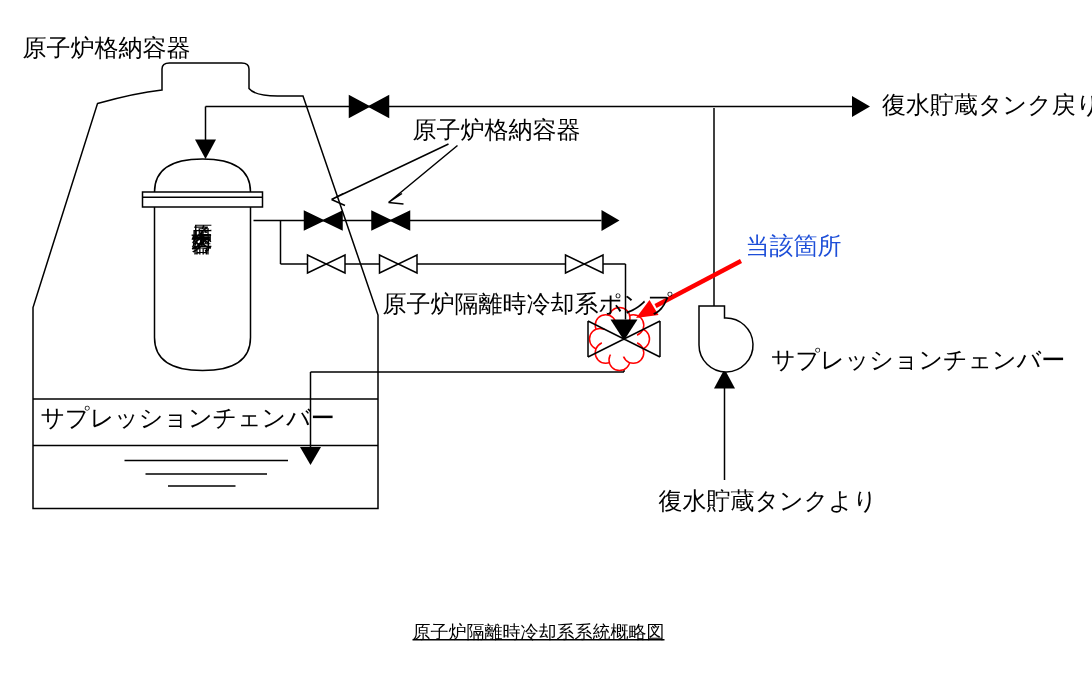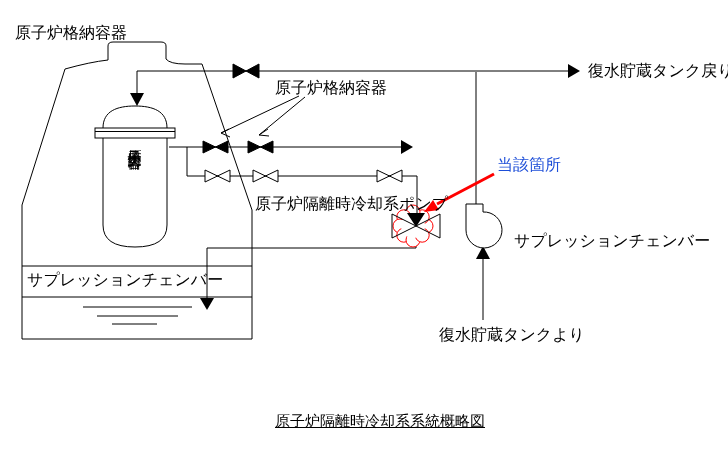--- a/index.html
+++ b/index.html
@@ -8,21 +8,21 @@
     font-family:"Liberation Sans","DejaVu Sans",sans-serif;color:#000;
   }
   #diagram-svg{position:absolute;left:0;top:0;}
   .lbl{position:absolute;font-size:16px;line-height:17px;white-space:nowrap;}
   .lbl-red{color:#1d4ed8;}
   .lbl-vertical{
     writing-mode:vertical-rl;text-orientation:upright;
     font-size:14px;line-height:16px;letter-spacing:1px;
   }
   .diagram-title{
-    position:absolute;font-size:15px;line-height:20px;white-space:nowrap;
+    position:absolute;font-size:12px;line-height:20px;white-space:nowrap;
     text-decoration:underline;
   }
 </style>
 </head>
 <body>
 
 <div id="canvas">
 
   <svg id="diagram-svg" width="728" height="459" viewBox="0 0 728 459">
 

